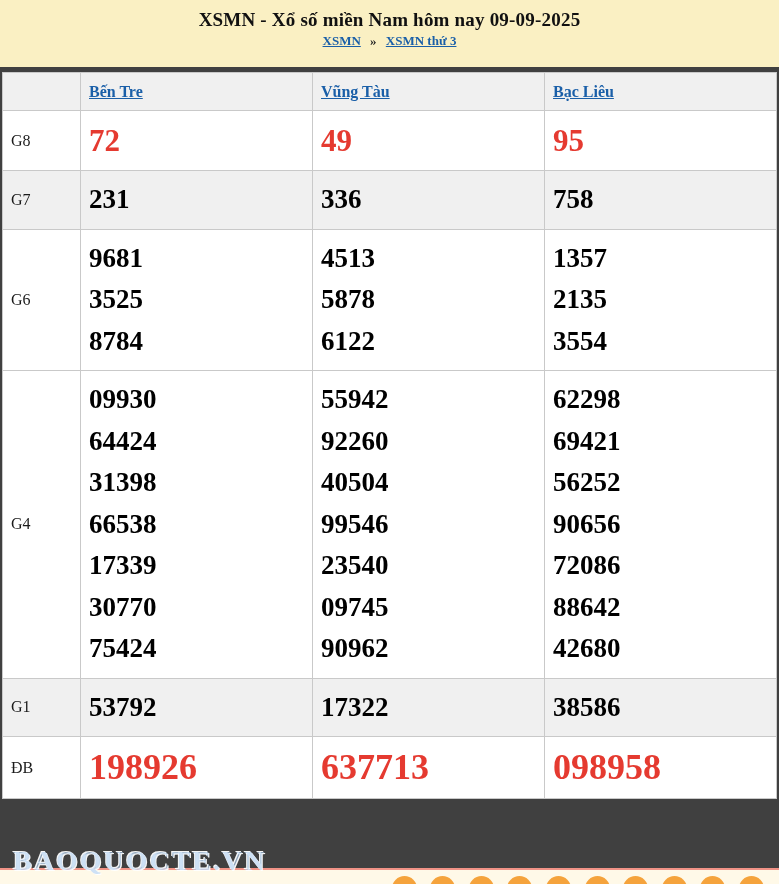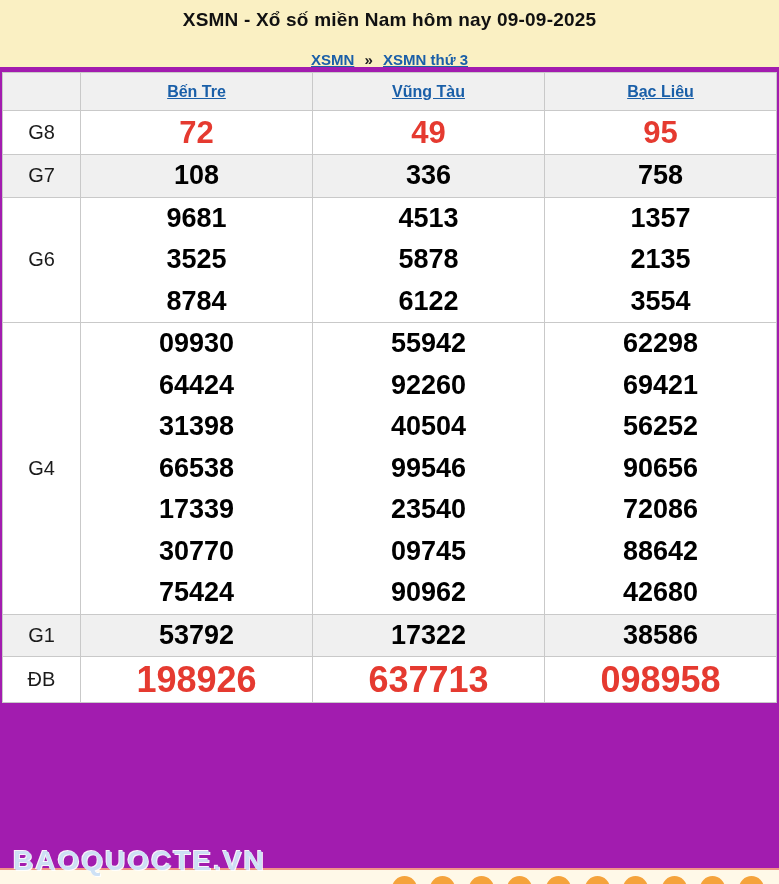--- a/index.html
+++ b/index.html
@@ -2,72 +2,72 @@
 <html><head>
 <meta charset="utf-8">
 <style>
   * { box-sizing: border-box; margin: 0; padding: 0; }
   html, body { background: #fff; }
   .page {
     position: relative;
     width: 779px;
     height: 884px;
     overflow: hidden;
-    background: #a21caf;
-    font-family: Liberation Sans, sans-serif;
+    background: #404040;
+    font-family: Liberation Serif, serif;
   }
   
   .top {
     width: 100%;
     height: 67px;
     background: #faf0c3;
     text-align: center;
     padding-top: 9px;
   }
   .top h1 {
     font-size: 19px;
     font-weight: bold;
     color: #111;
     letter-spacing: .2px;
   }
-  .crumbs { margin-top: 20px; font-size: 15px; color: #333; }
+  .crumbs { margin-top: 2px; font-size: 13px; color: #333; }
   .crumbs a {
     color: #1a5fa8;
     text-decoration: underline;
     font-weight: bold;
   }
   .crumbs .sep { margin: 0 6px; color: #222; font-weight: bold; }
   
   table.results {
     border-collapse: collapse;
     table-layout: fixed;
     width: 775px;
     margin: 5px 2px 0 2px;
     background: #fff;
   }
   table.results col.c-label { width: 78px; }
   table.results th, table.results td {
     border: 1px solid #c9c9c9;
-    text-align: center;
+    text-align: left;
     vertical-align: middle;
-    padding: 0;
+    padding: 8px;
   }
   table.results thead th {
     height: 38px;
     background: #f0f0f0;
     font-size: 16px;
   }
   table.results thead th a {
     color: #1a5fa8;
     font-weight: bold;
     text-decoration: underline;
   }
   tr.stripe td { background: #f0f0f0; }
   td.label {
-    font-size: 20px;
+    font-size: 16px;
     font-weight: normal;
     color: #1b1b1b;
   }
   .num {
     font-weight: bold;
     font-size: 27px;
     color: #000;
     line-height: 41.5px;
     white-space: nowrap;
   }
@@ -143,21 +143,21 @@
           <td>
             <div class="num">49</div>
           </td>
           <td>
             <div class="num">95</div>
           </td>
         </tr>
         <tr class="stripe">
           <td class="label">G7</td>
           <td>
-            <div class="num">108</div>
+            <div class="num">231</div>
           </td>
           <td>
             <div class="num">336</div>
           </td>
           <td>
             <div class="num">758</div>
           </td>
         </tr>
         <tr>
           <td class="label">G6</td>

